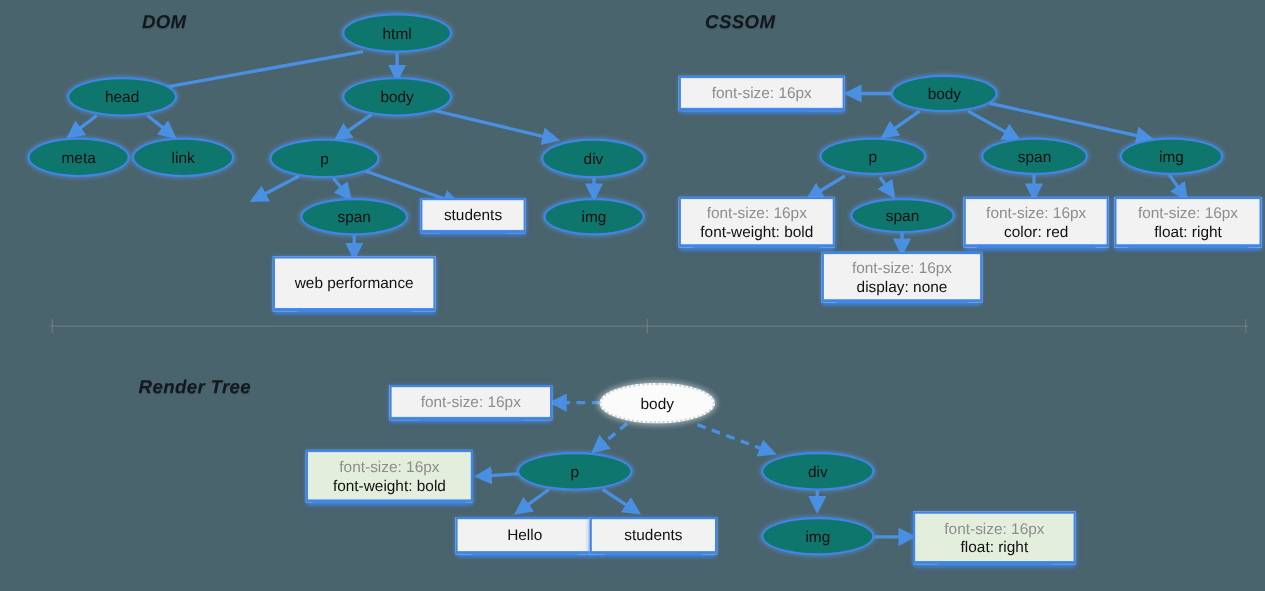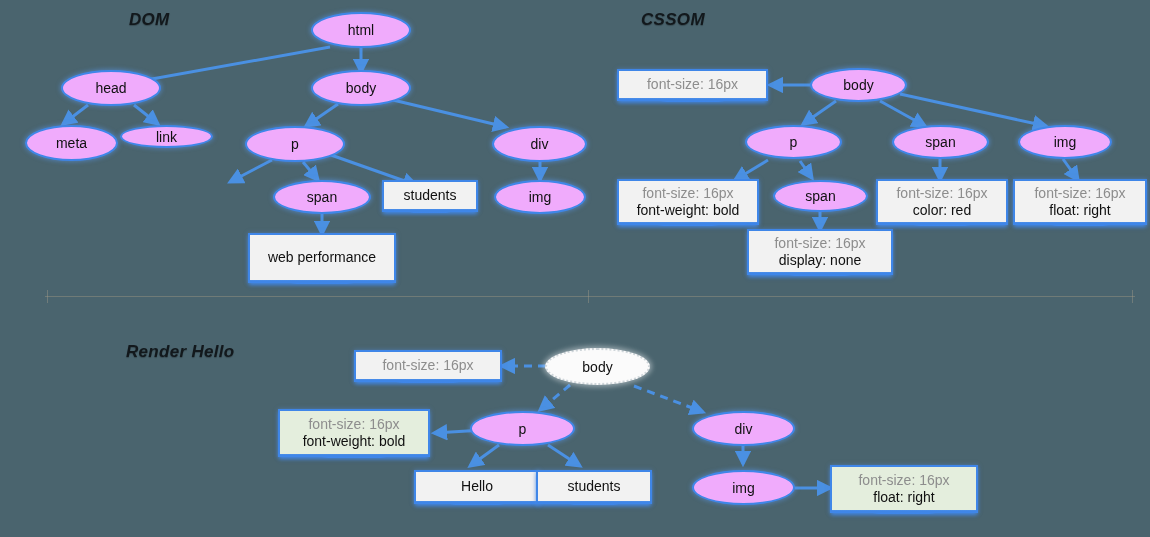--- a/index.html
+++ b/index.html
@@ -40,21 +40,21 @@
     position:absolute;left:0;top:0;
     width:1150px;height:537px;
     pointer-events:none;
   }
 
   
   .node{
     position:absolute;
     display:flex;align-items:center;justify-content:center;
     border-radius:50%;
-    background:#f0abfc;
+    background:#0f766e;
     border:2px solid #3f86e8;
     box-shadow:0 0 4px 1px rgba(90,150,230,.55);
     color:#101010;
     font-size:14px;
     box-sizing:border-box;
     z-index:3;
   }
   .node.ghost{
     background:#fbfbfb;
     border:2px dotted #cfd6da;
@@ -170,21 +170,21 @@
   </div>
 
   <div class="node" style="left:311px;top:70px;width:100px;height:36px;">
     <span>body</span>
   </div>
 
   <div class="node" style="left:25px;top:125px;width:93px;height:36px;">
     <span>meta</span>
   </div>
 
-  <div class="node" style="left:120px;top:125px;width:93px;height:23px;">
+  <div class="node" style="left:120px;top:125px;width:93px;height:36px;">
     <span>link</span>
   </div>
 
   <div class="node" style="left:245px;top:126px;width:100px;height:36px;">
     <span>p</span>
   </div>
 
   <div class="node" style="left:492px;top:126px;width:95px;height:36px;">
     <span>div</span>
   </div>
@@ -250,21 +250,21 @@
   <div class="box" style="left:1013px;top:179px;width:134px;height:46px;">
     <span class="inherited">font-size: 16px</span>
     <span class="own">float: right</span>
   </div>
 
   <div class="divider" style="left:45px;top:296px;width:1090px;"></div>
   <div class="divider-tick" style="left:47px;top:290px;"></div>
   <div class="divider-tick" style="left:588px;top:290px;"></div>
   <div class="divider-tick" style="left:1132px;top:290px;"></div>
 
-  <div class="sec-title" style="left:126px;top:342px;">Render Hello</div>
+  <div class="sec-title" style="left:126px;top:342px;">Render Tree</div>
 
   <div class="node ghost" style="left:545px;top:348px;width:105px;height:37px;">
     <span>body</span>
   </div>
 
   <div class="box" style="left:354px;top:350px;width:148px;height:32px;">
     <span class="inherited">font-size: 16px</span>
   </div>
 
   <div class="node" style="left:470px;top:411px;width:105px;height:35px;">

